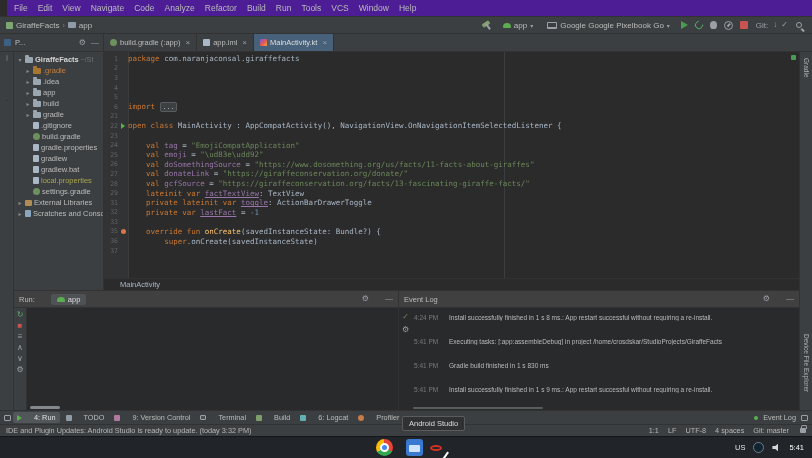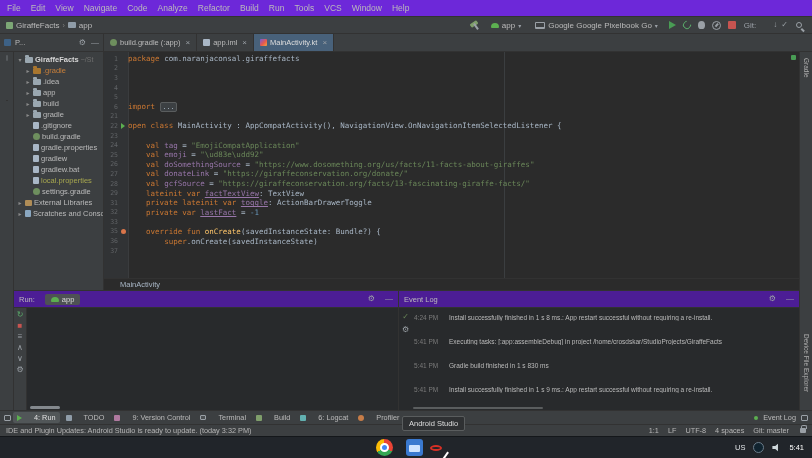--- a/index.html
+++ b/index.html
@@ -2,34 +2,34 @@
 <html><head>
 <meta charset="utf-8">
 <style>
   * { box-sizing: border-box; margin: 0; padding: 0; cursor: default; }
   html,body { width: 812px; height: 458px; overflow: hidden; }
   body { position: relative; background: #2b2b2b; font-family: "Liberation Sans", sans-serif; }
 
   .ide { position: absolute; inset: 0 0 22px 0; display: flex; flex-direction: column; }
 
   
-  .menubar { flex: 0 0 16px; background: #6d28d9; display: flex; align-items: center; padding: 0 2px; font-size: 8.5px; color: #bbb; }
+  .menubar { flex: 0 0 16px; background: #4c1d95; display: flex; align-items: center; padding: 0 2px; font-size: 8.5px; color: #bbb; margin-left: 7px; }
   .menu-item { padding: 0 5px; }
 
   
   .toolbar { flex: 0 0 18px; background: #3c3f41; border-top: 1px solid #323232; border-bottom: 1px solid #323232; display: flex; align-items: center; justify-content: space-between; padding: 0 6px; font-size: 8px; color: #bbb; }
   .navbar { display: flex; align-items: center; gap: 3px; }
   .crumb-icon { width: 7px; height: 7px; border-radius: 1px; background: #7ca775; }
   .module-icon { width: 8px; height: 6px; background: #8f9ca8; border-radius: 1px; }
   .nav-sep { color: #808080; font-size: 7px; }
   .tb-right { display: flex; align-items: center; gap: 8px; }
   .combo { display: flex; align-items: center; gap: 3px; padding: 1px 3px; }
   .caret { color: #9aa0a6; font-size: 6px; }
   .actions { display: flex; align-items: center; gap: 7px; }
-  .git-group { display: flex; align-items: center; gap: 17px; color: #9aa0a6; }
+  .git-group { display: flex; align-items: center; gap: 5px; color: #9aa0a6; }
   .git-icons { display: flex; gap: 4px; }
 
   .tbi { display: inline-block; }
   .i-hammer { width: 10px; height: 11px; position: relative; }
   .i-hammer::before { content:""; position:absolute; left:0; top:2px; width:8px; height:4px; background:#7f9e6b; border-radius:1px; transform:rotate(-35deg); }
   .i-hammer::after { content:""; position:absolute; left:5px; top:3px; width:2px; height:7px; background:#9aa0a6; transform:rotate(-35deg); }
   .i-play { width:0; height:0; border-left:7px solid #499c54; border-top:4.5px solid transparent; border-bottom:4.5px solid transparent; }
   .i-apply { width:8px; height:8px; border:1.5px solid #59a869; border-radius:50%; border-top-color:transparent; transform:rotate(40deg); }
   .i-bug { width:7px; height:8px; border-radius:50% 50% 45% 45%; background:#9aa0a6; }
   .i-profile { width:9px; height:9px; border:1.5px solid #9aa0a6; border-radius:50%; position:relative; }
@@ -103,21 +103,21 @@
   .s-propu { color: #9876aa; text-decoration: underline; }
   .s-str { color: #6a8759; }
   .s-num { color: #6897bb; }
   .s-fn { color: #ffc66b; }
   .s-fold { background: #3c4043; border: 1px solid #5a5d5e; border-radius: 2px; color: #a9b7c6; padding: 0 2px; font-size: 6.5px; }
   .breadcrumbs { flex: 0 0 12px; background: #2b2b2b; border-top: 1px solid #323232; display: flex; align-items: center; padding-left: 16px; font-size: 7.5px; color: #a9b7c6; }
 
   
   .bottom { flex: 1; display: flex; min-height: 0; border-top: 1px solid #323232; }
   .run-panel { flex: 0 0 385px; display: flex; flex-direction: column; border-right: 1px solid #323232; min-width: 0; }
-  .pnl-head { flex: 0 0 17px; background: #4c1d95; display: flex; align-items: center; gap: 10px; padding: 0 5px; font-size: 7.5px; color: #bbb; border-bottom: 1px solid #323232; justify-content: center; }
+  .pnl-head { flex: 0 0 17px; background: #404040; display: flex; align-items: center; gap: 16px; padding: 0 5px; font-size: 7.5px; color: #bbb; border-bottom: 1px solid #323232; justify-content: center; }
   .pnl-tab { display: flex; align-items: center; gap: 3px; background: #4e5254; padding: 1px 6px; border-radius: 2px; color: #ddd; }
   .spacer { flex: 1; }
   .pico { font-size: 8px; color: #9aa0a6; line-height: 1; }
   .pnl-body { flex: 1; background: #282a2c; display: flex; position: relative; min-height: 0; }
   .run-tools { flex: 0 0 13px; background: #3c3f41; border-right: 1px solid #323232; display: flex; flex-direction: column; align-items: center; gap: 3px; padding-top: 3px; }
   .hscroll { position: absolute; bottom: 1px; left: 16px; width: 30px; height: 3px; background: #9aa0a6; border-radius: 2px; opacity: .8; }
 
   .event-log { flex: 1; display: flex; flex-direction: column; min-width: 0; }
   .log-body { flex: 1; background: #282a2c; display: flex; position: relative; overflow: hidden; }
   .log-tools { flex: 0 0 13px; display: flex; flex-direction: column; gap: 5px; align-items: center; padding-top: 5px; }

